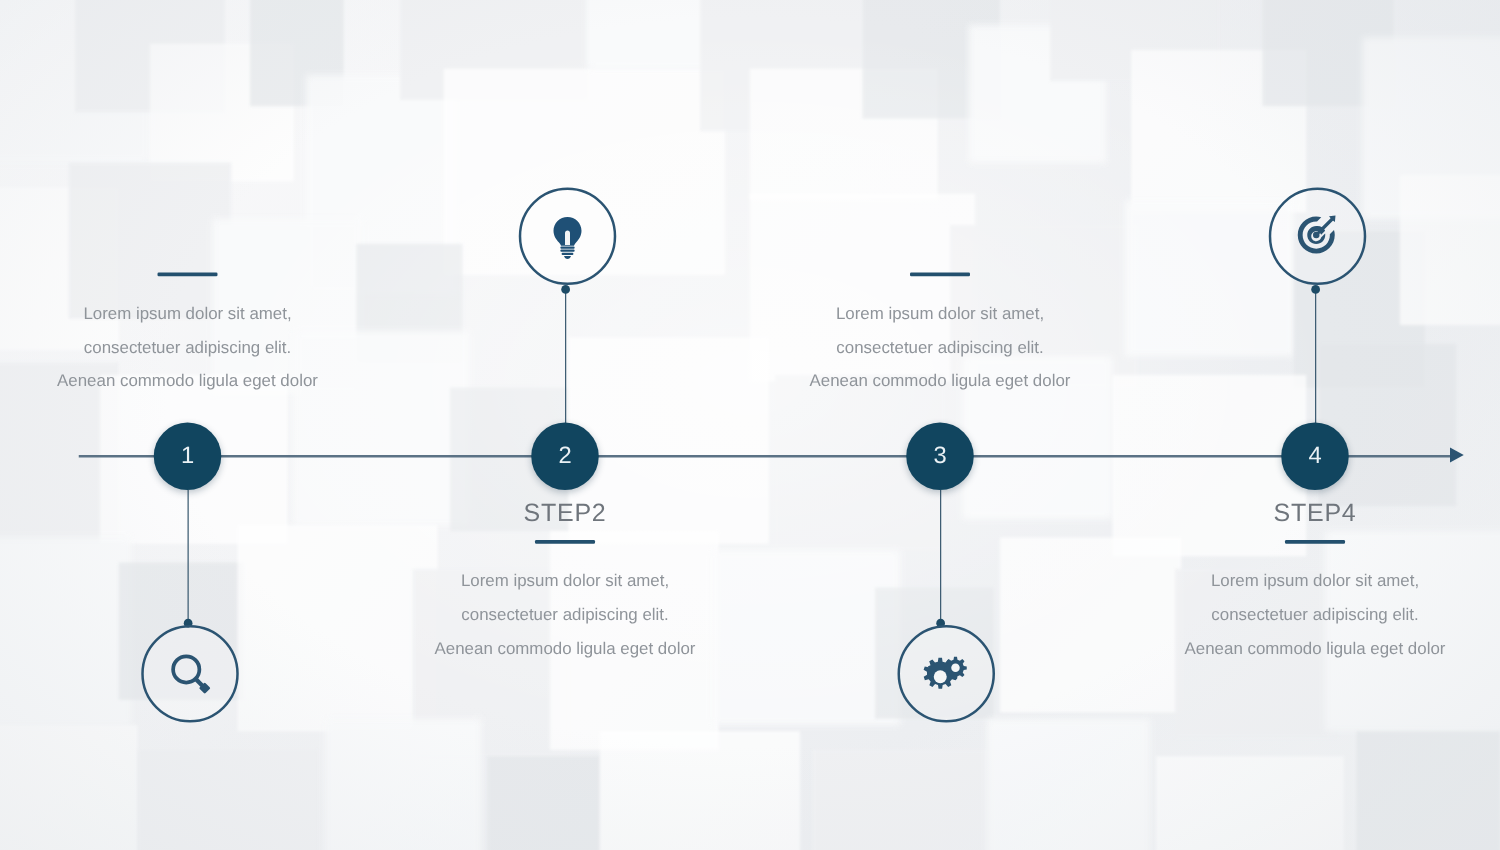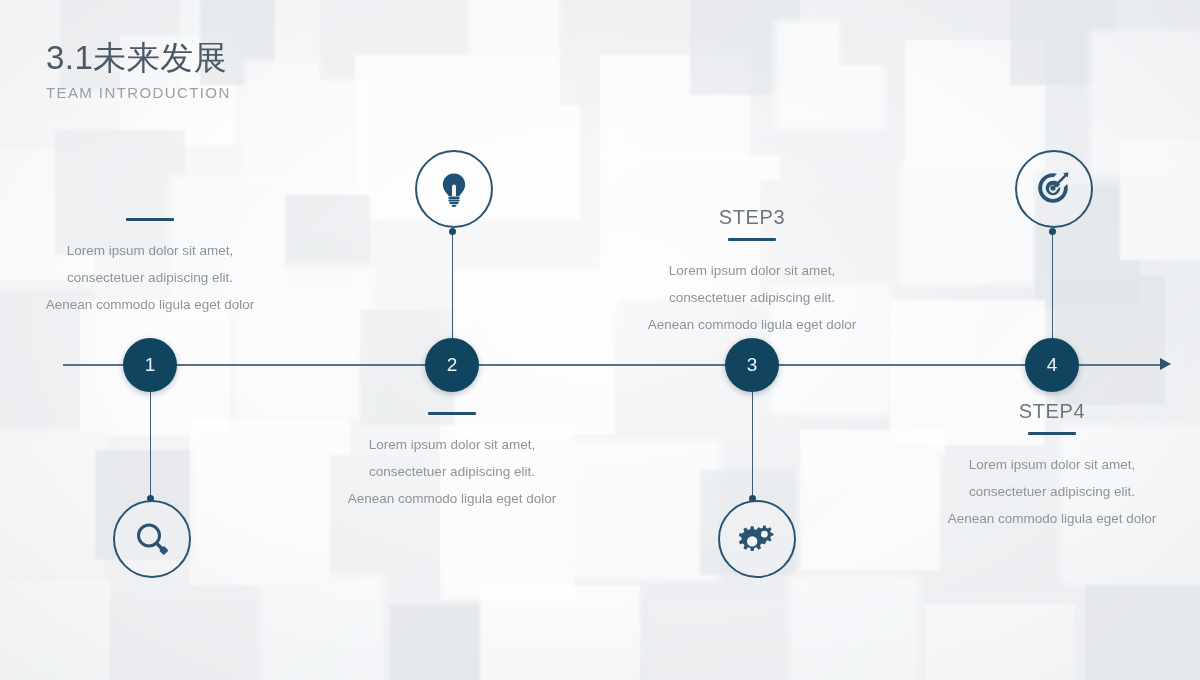--- a/index.html
+++ b/index.html
@@ -243,24 +243,20 @@
     <div class="bgsq soft" style="left:260px;  top:575px;  width:125px; height:130px;"></div>
     <div class="bgsq dark" style="left:390px;  top:605px;  width:90px;  height:100px;"></div>
     <div class="bgsq" style="left:480px;  top:585px;  width:160px; height:125px;"></div>
     <div class="bgsq mid" style="left:650px;  top:600px;  width:140px; height:110px;"></div>
     <div class="bgsq soft" style="left:790px;  top:575px;  width:130px; height:135px;"></div>
     <div class="bgsq" style="left:925px;  top:605px;  width:150px; height:115px;"></div>
     <div class="bgsq dark" style="left:1085px; top:585px;  width:115px; height:125px;"></div>
   </div>
   <div id="bg-vignette"></div>
 
-  <div id="header">
-    <div id="title-cn">3.1未来发展</div>
-    <div id="title-en">TEAM INTRODUCTION</div>
-  </div>
 
   <div id="timeline">
 
     <div class="axis-line"></div>
     <div class="axis-arrow"></div>
 
     <div class="connector" style="left:150px; top:392px; height:110px;"></div>
     <div class="connector-dot" style="left:150px; top:495px;"></div>
 
     <div class="node" style="left:150px;">
@@ -300,37 +296,37 @@
           <path d="M21 16.4c-1.2 0-2 .9-2 2v9.6h4v-9.6c0-1.1-.8-2-2-2z" fill="#f3f5f6"></path>
           <rect x="15.3" y="29.1" width="11.4" height="1.8" rx=".8" fill="#1f5076"></rect>
           <rect x="15.3" y="31.6" width="11.4" height="1.8" rx=".8" fill="#1f5076"></rect>
           <rect x="16.3" y="34.1" width="9.4" height="1.8" rx=".8" fill="#1f5076"></rect>
           <path d="M18.2 36.7h5.6c-.5 1.5-1.5 2.4-2.8 2.4s-2.3-.9-2.8-2.4z" fill="#1f5076"></path>
         </svg>
       </span>
     </div>
 
     <div class="step-block" style="left:452px; top:401px;">
+      <div class="step-title">STEP2</div>
       <div class="step-rule"></div>
       <div class="step-desc">
         <div>Lorem ipsum dolor sit amet,</div>
         <div>consectetuer adipiscing elit.</div>
         <div>Aenean commodo ligula eget dolor</div>
       </div>
     </div>
 
     <div class="connector" style="left:752px; top:392px; height:110px;"></div>
     <div class="connector-dot" style="left:752px; top:495px;"></div>
 
     <div class="node" style="left:752px;">
       <span>3</span>
     </div>
 
     <div class="step-block" style="left:752px; top:207px;">
-      <div class="step-title">STEP3</div>
       <div class="step-rule"></div>
       <div class="step-desc">
         <div>Lorem ipsum dolor sit amet,</div>
         <div>consectetuer adipiscing elit.</div>
         <div>Aenean commodo ligula eget dolor</div>
       </div>
     </div>
 
     <div class="icon-circle" style="left:755px; top:537px;">
       <span>

